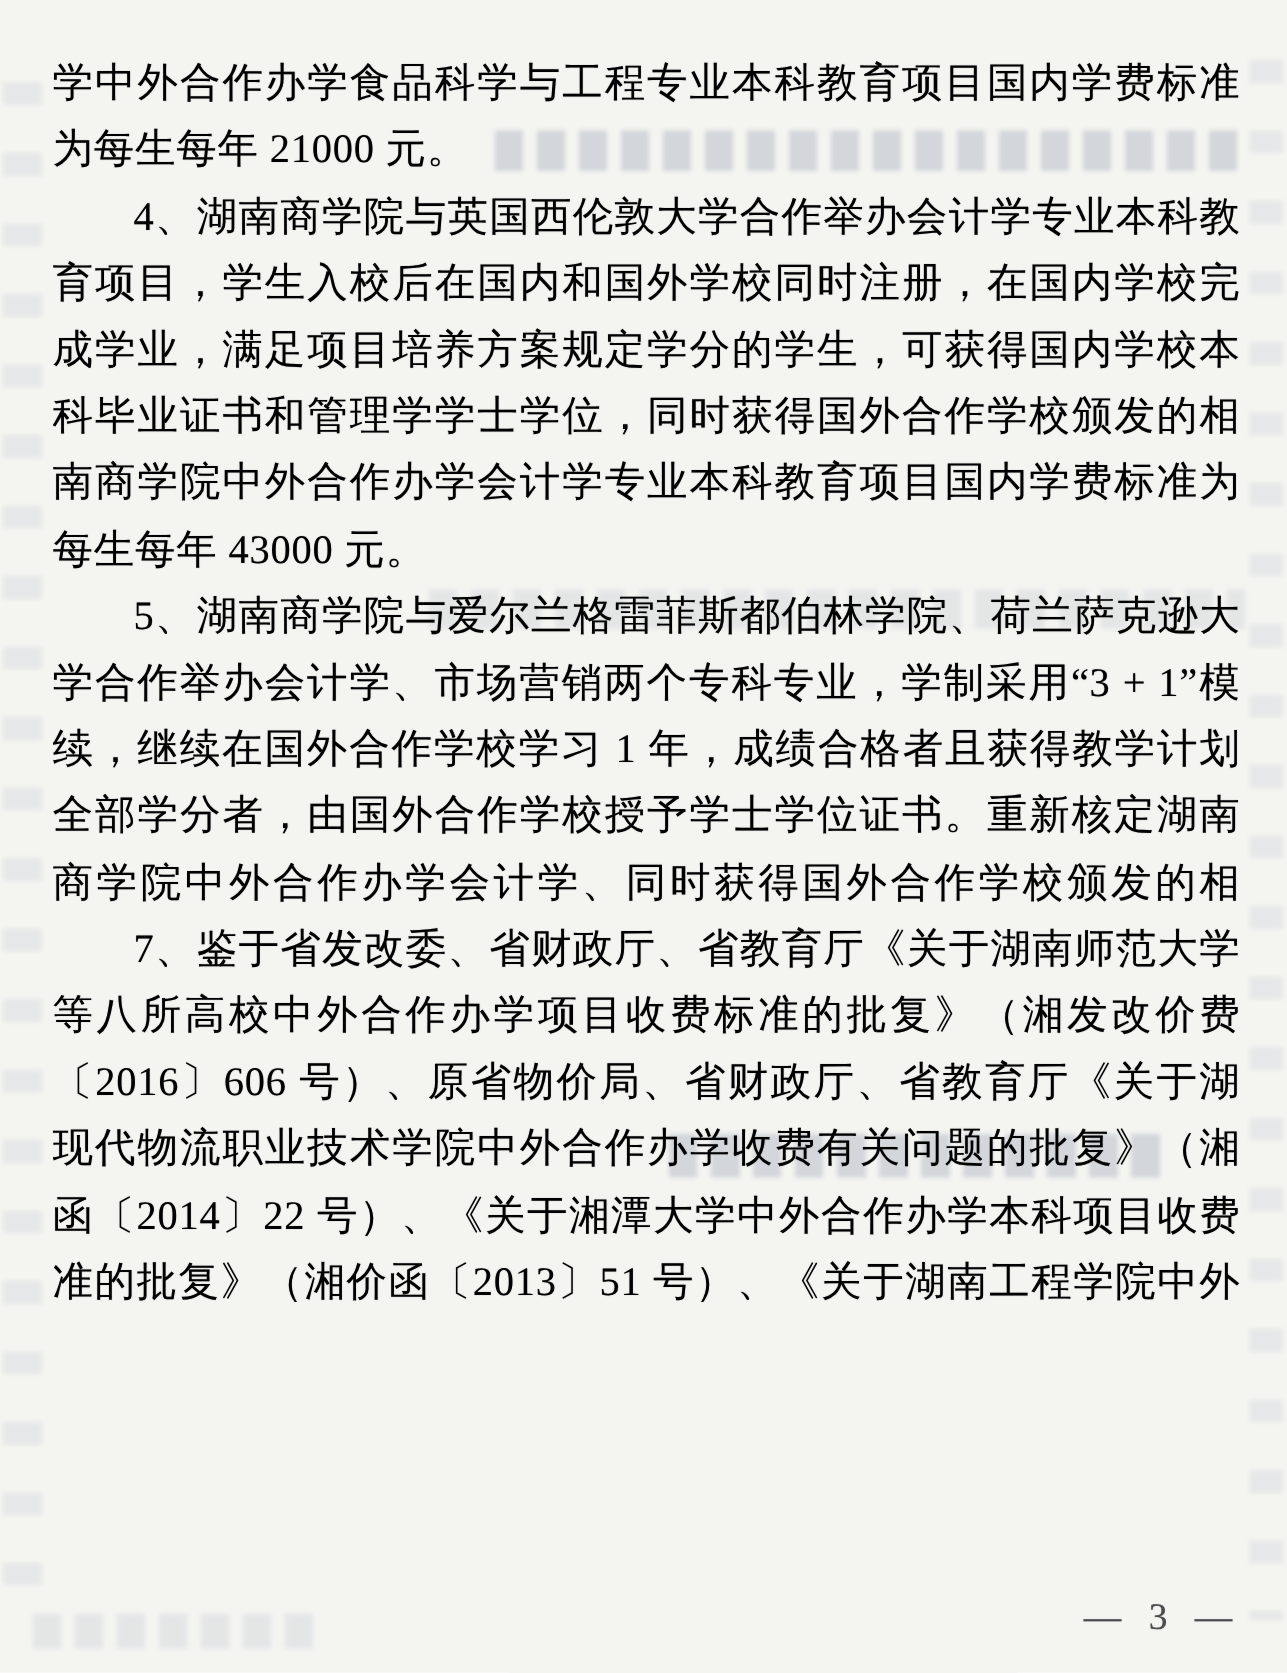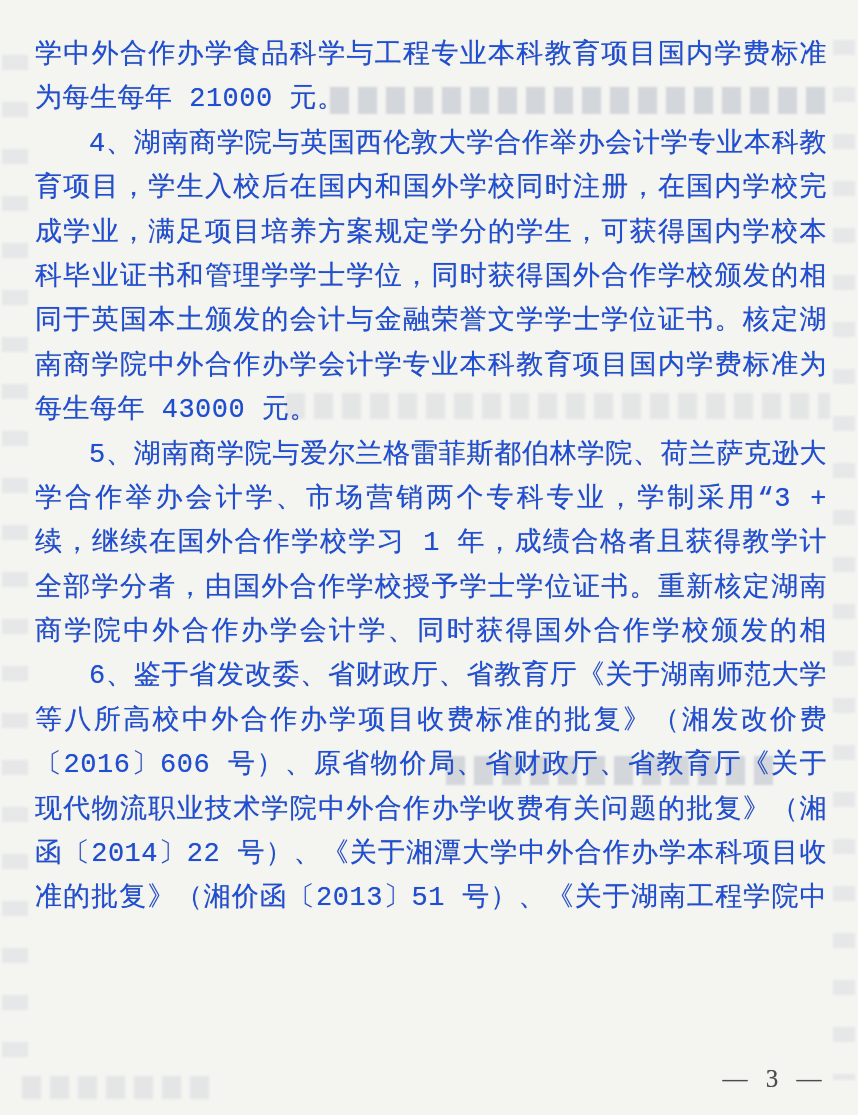--- a/index.html
+++ b/index.html
@@ -24,25 +24,24 @@
     position: absolute;
     left: 35px;
     top: 33px;
     width: 792px;
     overflow: hidden;
   }
   .line {
     height: 44.4px;
     line-height: 44.4px;
     font-size: 27px;
-    color: #1d4ed8;
+    color: #000000;
     white-space: nowrap;
     text-shadow: 0 0 0.7px rgba(62,62,66,0.55);
     letter-spacing: 0.5px;
-    font-family: Liberation Mono, monospace;
   }
   .line.justify {
     white-space: normal;
     text-align: justify;
     text-align-last: justify;
     text-justify: inter-character;
     overflow: hidden;
     max-height: 44.4px;
   }
   .line.indent { text-indent: 54px; }
@@ -99,29 +98,28 @@
   <div class="ghost ghost-row" style="left:446px; top:756px; width:334px; height:29px;"></div>
   <div class="ghost ghost-row faint" style="left:22px; top:1076px; width:190px; height:23px;"></div>
 
   <div class="doc-body">
       <div class="line justify">学中外合作办学食品科学与工程专业本科教育项目国内学费标准</div>
       <div class="line">为每生每年 21000 元。</div>
       <div class="line indent justify">4、湖南商学院与英国西伦敦大学合作举办会计学专业本科教</div>
       <div class="line justify">育项目，学生入校后在国内和国外学校同时注册，在国内学校完</div>
       <div class="line justify">成学业，满足项目培养方案规定学分的学生，可获得国内学校本</div>
       <div class="line justify">科毕业证书和管理学学士学位，同时获得国外合作学校颁发的相</div>
-      <div class="line justify">同于英国本土颁发的会计与金融荣誉文学学士学位证书。核定湖</div>
       <div class="line justify">南商学院中外合作办学会计学专业本科教育项目国内学费标准为</div>
       <div class="line">每生每年 43000 元。</div>
       <div class="line indent justify">5、湖南商学院与爱尔兰格雷菲斯都伯林学院、荷兰萨克逊大</div>
       <div class="line justify">学合作举办会计学、市场营销两个专科专业，学制采用“3 + 1”模</div>
       <div class="line justify">续，继续在国外合作学校学习 1 年，成绩合格者且获得教学计划</div>
       <div class="line justify">全部学分者，由国外合作学校授予学士学位证书。重新核定湖南</div>
       <div class="line justify">商学院中外合作办学会计学、同时获得国外合作学校颁发的相</div>
-      <div class="line indent justify">6、鉴于省发改委、省财政厅、省教育厅《关于湖南师范大学</div>
+      <div class="line indent justify">7、鉴于省发改委、省财政厅、省教育厅《关于湖南师范大学</div>
       <div class="line justify">等八所高校中外合作办学项目收费标准的批复》（湘发改价费</div>
       <div class="line justify">〔2016〕606 号）、原省物价局、省财政厅、省教育厅《关于湖南</div>
       <div class="line justify">现代物流职业技术学院中外合作办学收费有关问题的批复》（湘价</div>
       <div class="line justify">函〔2014〕22 号）、《关于湘潭大学中外合作办学本科项目收费标</div>
       <div class="line justify">准的批复》（湘价函〔2013〕51 号）、《关于湖南工程学院中外合</div>
     </div>
 
   <div class="page-number">— 3 —</div>
 
 </div>

